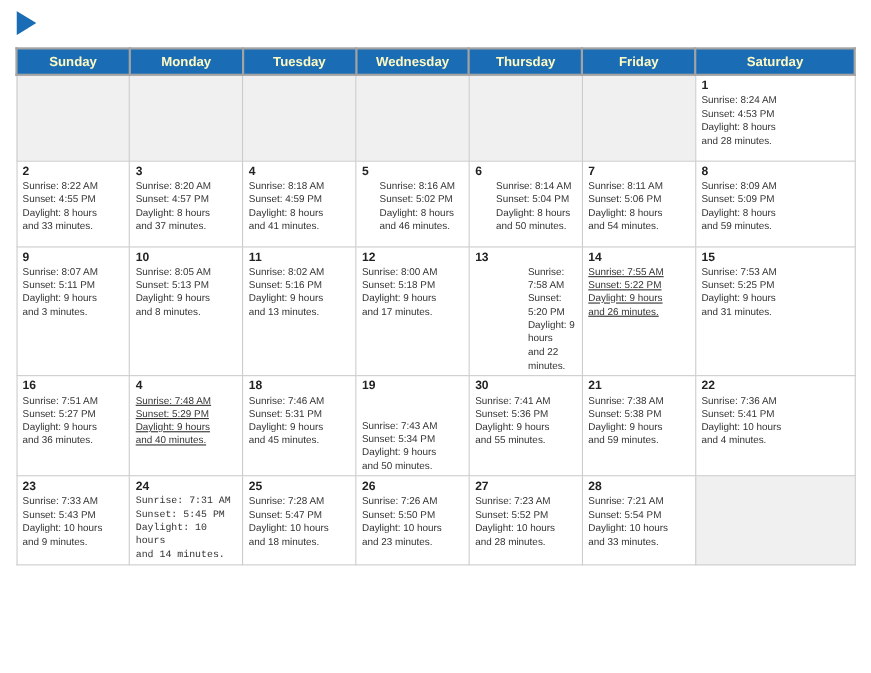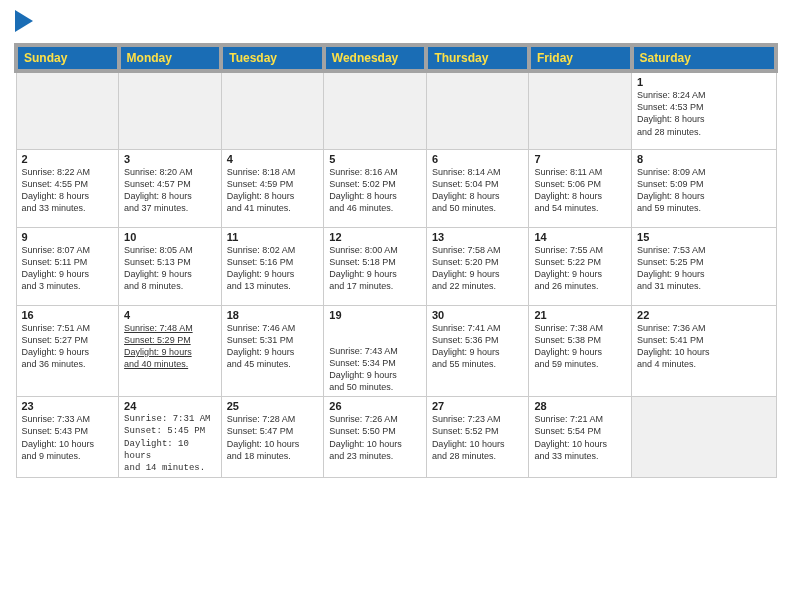--- a/index.html
+++ b/index.html
@@ -50,26 +50,26 @@
       font-size: 14px;
       color: #444;
     }
     .calendar {
       width: 100%;
       border-collapse: collapse;
       table-layout: fixed;
     }
     .calendar th {
       background: #1a6db5;
-      color: #fde047;
+      color: #fef9c3;
       font-size: 12px;
       font-weight: bold;
       padding: 4px 6px;
-      border: 4px solid #a3a3a3;
-      text-align: left;
+      border: 2px solid #a3a3a3;
+      text-align: center;
     }
     .calendar td {
       border: 1px solid #ccc;
       vertical-align: top;
       padding: 3px 5px;
       height: 78px;
       background: #fff;
       font-size: 9.5px;
       color: #333;
     }
@@ -171,28 +171,28 @@
           </td>
           <td>
             <span class="day-number">4</span>
             <div class="day-info" style="white-space: pre-line;">Sunrise: 8:18 AM
 Sunset: 4:59 PM
 Daylight: 8 hours
 and 41 minutes.</div>
           </td>
           <td>
             <span class="day-number">5</span>
-            <div class="day-info" style="white-space: pre-line;">Sunrise: 8:16 AM
+            <div class="day-info" style="white-space: pre-line; margin-left: 16px;">Sunrise: 8:16 AM
 Sunset: 5:02 PM
 Daylight: 8 hours
 and 46 minutes.</div>
           </td>
           <td>
             <span class="day-number">6</span>
-            <div class="day-info" style="white-space: pre-line;">Sunrise: 8:14 AM
+            <div class="day-info" style="white-space: pre-line; margin-left: 19px;">Sunrise: 8:14 AM
 Sunset: 5:04 PM
 Daylight: 8 hours
 and 50 minutes.</div>
           </td>
           <td>
             <span class="day-number">7</span>
             <div class="day-info" style="white-space: pre-line;">Sunrise: 8:11 AM
 Sunset: 5:06 PM
 Daylight: 8 hours
 and 54 minutes.</div>
@@ -229,28 +229,28 @@
           </td>
           <td>
             <span class="day-number">12</span>
             <div class="day-info" style="white-space: pre-line;">Sunrise: 8:00 AM
 Sunset: 5:18 PM
 Daylight: 9 hours
 and 17 minutes.</div>
           </td>
           <td>
             <span class="day-number">13</span>
-            <div class="day-info" style="white-space: pre-line;">Sunrise: 7:58 AM
+            <div class="day-info" style="white-space: pre-line; margin-left: 48px;">Sunrise: 7:58 AM
 Sunset: 5:20 PM
 Daylight: 9 hours
 and 22 minutes.</div>
           </td>
           <td>
             <span class="day-number">14</span>
-            <div class="day-info" style="white-space: pre-line;">Sunrise: 7:55 AM
+            <div class="day-info" style="white-space: pre-line; text-decoration: underline;">Sunrise: 7:55 AM
 Sunset: 5:22 PM
 Daylight: 9 hours
 and 26 minutes.</div>
           </td>
           <td>
             <span class="day-number">15</span>
             <div class="day-info" style="white-space: pre-line;">Sunrise: 7:53 AM
 Sunset: 5:25 PM
 Daylight: 9 hours
 and 31 minutes.</div>

